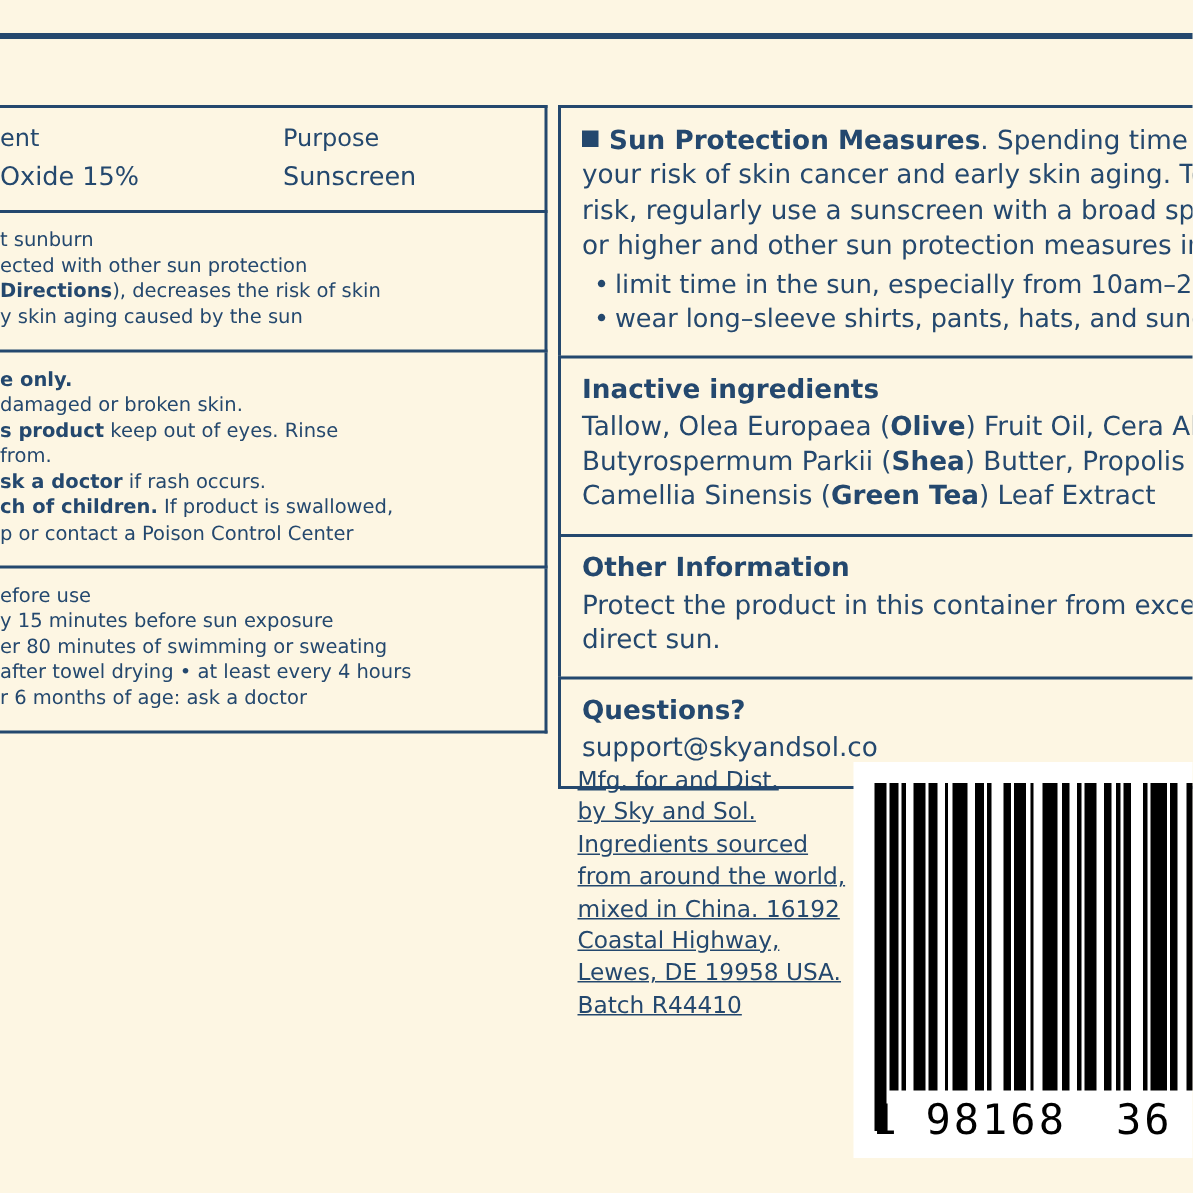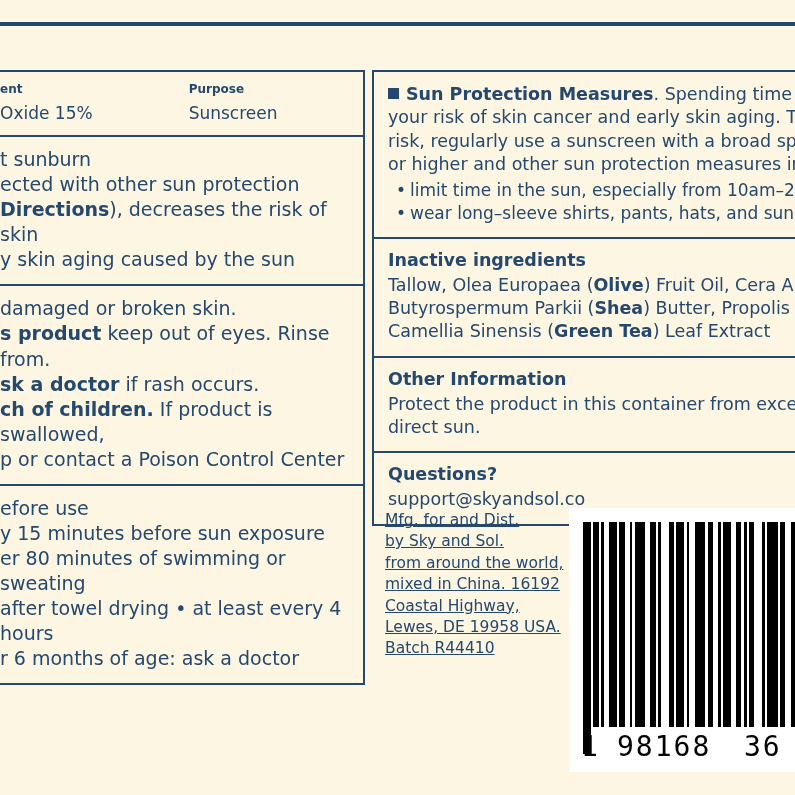--- a/index.html
+++ b/index.html
@@ -46,29 +46,29 @@
     padding: 10px 14px 12px 60px;
   }
   .box + .box { border-top: none; }
 
   .two-col {
     display: flex;
   }
   .two-col .c1 { width: 200px; }
   .two-col .c2 { width: 170px; }
   .hdr {
-    font-size: 12px;
-    font-weight: bold;
+    font-size: 16px;
+    font-weight: normal;
     margin-bottom: 7px;
   }
   .val {
     font-size: 17px;
   }
   .body-line {
-    font-size: 19px;
+    font-size: 13px;
     line-height: 1.32;
   }
   b { font-weight: bold; }
 
   
   .right-col {
     position: absolute;
     left: 372px;
     top: 70px;
     width: 480px;
@@ -187,20 +187,21 @@
     </div>
 
     <div class="box">
       <div class="body-line">t sunburn</div>
       <div class="body-line">ected with other sun protection</div>
       <div class="body-line"><b>Directions</b><span>), decreases the risk of skin</span></div>
       <div class="body-line">y skin aging caused by the sun</div>
     </div>
 
     <div class="box">
+      <div class="body-line"><b>e only.</b></div>
       <div class="body-line">damaged or broken skin.</div>
       <div class="body-line"><b>s product</b><span> keep out of eyes. Rinse</span></div>
       <div class="body-line">from.</div>
       <div class="body-line"><b>sk a doctor</b><span> if rash occurs.</span></div>
       <div class="body-line"><b>ch of children.</b><span> If product is swallowed,</span></div>
       <div class="body-line">p or contact a Poison Control Center</div>
     </div>
 
     <div class="box">
       <div class="body-line">efore use</div>
@@ -241,20 +242,21 @@
     <div class="rbox last">
       <div class="r-head">Questions?</div>
       <div class="r-text">support@skyandsol.co</div>
     </div>
 
   </div>
 
   <div class="mfg">
     <div>Mfg. for and Dist.</div>
     <div>by Sky and Sol.</div>
+    <div>Ingredients sourced</div>
     <div>from around the world,</div>
     <div>mixed in China. 16192</div>
     <div>Coastal Highway,</div>
     <div>Lewes, DE 19958 USA.</div>
     <div>Batch R44410</div>
   </div>
 
   <div class="barcode-wrap">
     <div class="bars" id="bars">
         <i class="tall" style="width: 7.8px;"></i>

